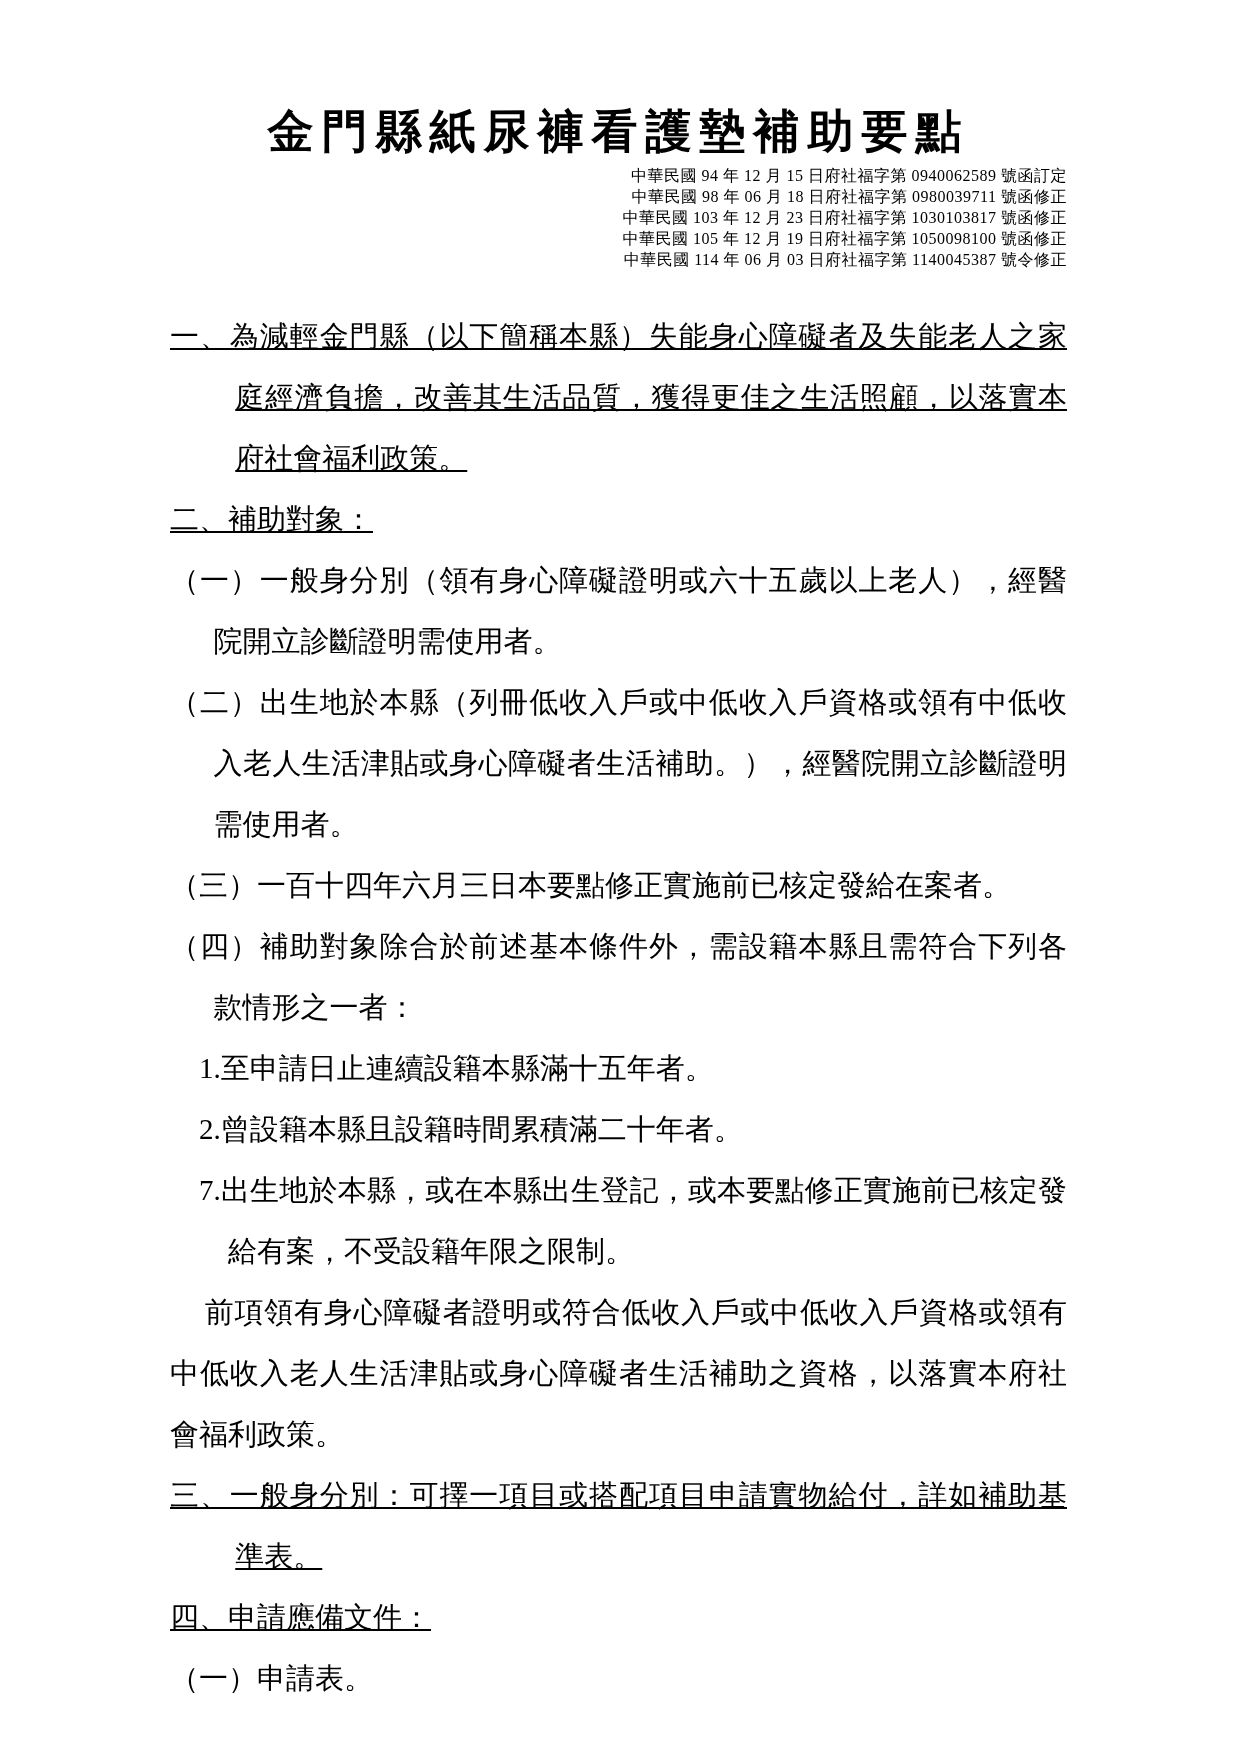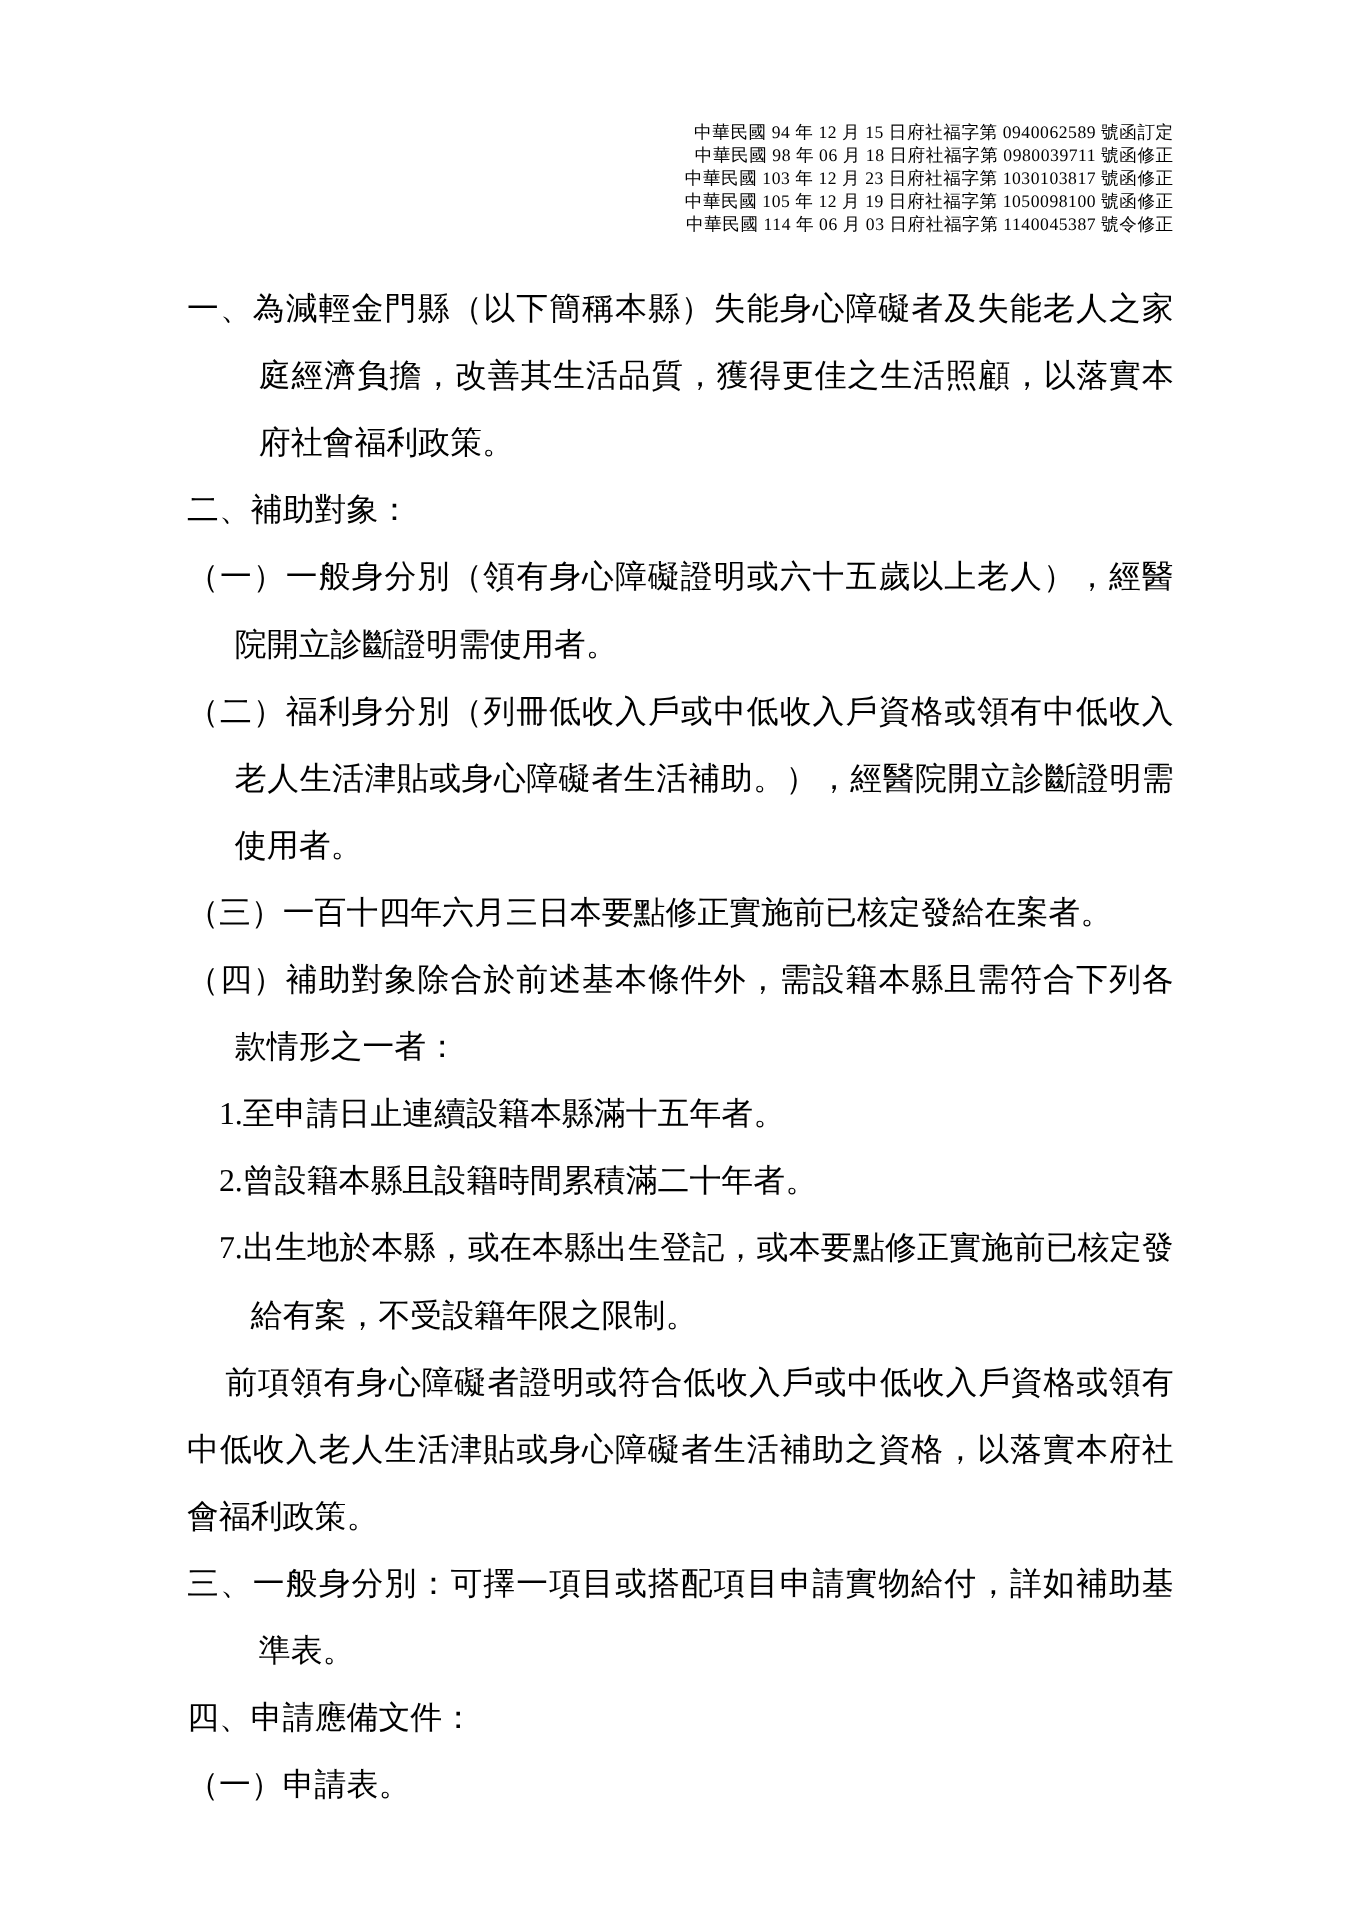--- a/index.html
+++ b/index.html
@@ -44,20 +44,21 @@
   }
   .para {
     margin: 0;
     text-align: justify;
     text-justify: inter-ideograph;
   }
   
   .item-l0 {
     padding-left: 2.25em;
     text-indent: -2.25em;
+    text-decoration: underline;
   }
   
   .item-l1 {
     padding-left: 1.5em;
     text-indent: -1.5em;
   }
   
   .item-l2 {
     margin-left: 1em;
     padding-left: 1em;
@@ -65,34 +66,35 @@
   }
   
   .plain-indent {
     text-indent: 1.2em;
   }
 </style>
 </head>
 <body>
 
 <div class="page">
+  <h1 class="title">金門縣紙尿褲看護墊補助要點</h1>
 
   <div class="amendments" id="amendments">
       <div class="amend-line">中華民國 94 年 12 月 15 日府社福字第 0940062589 號函訂定</div>
       <div class="amend-line">中華民國 98 年 06 月 18 日府社福字第 0980039711 號函修正</div>
       <div class="amend-line">中華民國 103 年 12 月 23 日府社福字第 1030103817 號函修正</div>
       <div class="amend-line">中華民國 105 年 12 月 19 日府社福字第 1050098100 號函修正</div>
       <div class="amend-line">中華民國 114 年 06 月 03 日府社福字第 1140045387 號令修正</div>
     </div>
 
   <div class="doc-body" id="doc-body">
       <div class="para item-l0">一、為減輕金門縣（以下簡稱本縣）失能身心障礙者及失能老人之家庭經濟負擔，改善其生活品質，獲得更佳之生活照顧，以落實本府社會福利政策。</div>
       <div class="para item-l0">二、補助對象：</div>
       <div class="para item-l1">（一）一般身分別（領有身心障礙證明或六十五歲以上老人），經醫院開立診斷證明需使用者。</div>
-      <div class="para item-l1">（二）福利身分別（列冊低收入戶或中低收入戶資格或領有中低收入老人生活津貼或身心障礙者生活補助。），經醫院開立診斷證明需使用者。</div>
+      <div class="para item-l1">（二）出生地於本縣（列冊低收入戶或中低收入戶資格或領有中低收入老人生活津貼或身心障礙者生活補助。），經醫院開立診斷證明需使用者。</div>
       <div class="para item-l1">（三）一百十四年六月三日本要點修正實施前已核定發給在案者。</div>
       <div class="para item-l1">（四）補助對象除合於前述基本條件外，需設籍本縣且需符合下列各款情形之一者：</div>
       <div class="para item-l2">1.至申請日止連續設籍本縣滿十五年者。</div>
       <div class="para item-l2">2.曾設籍本縣且設籍時間累積滿二十年者。</div>
       <div class="para item-l2">7.出生地於本縣，或在本縣出生登記，或本要點修正實施前已核定發給有案，不受設籍年限之限制。</div>
       <div class="para plain-indent">前項領有身心障礙者證明或符合低收入戶或中低收入戶資格或領有中低收入老人生活津貼或身心障礙者生活補助之資格，以落實本府社會福利政策。</div>
       <div class="para item-l0">三、一般身分別：可擇一項目或搭配項目申請實物給付，詳如補助基準表。</div>
       <div class="para item-l0">四、申請應備文件：</div>
       <div class="para item-l1">（一）申請表。</div>
     </div>

